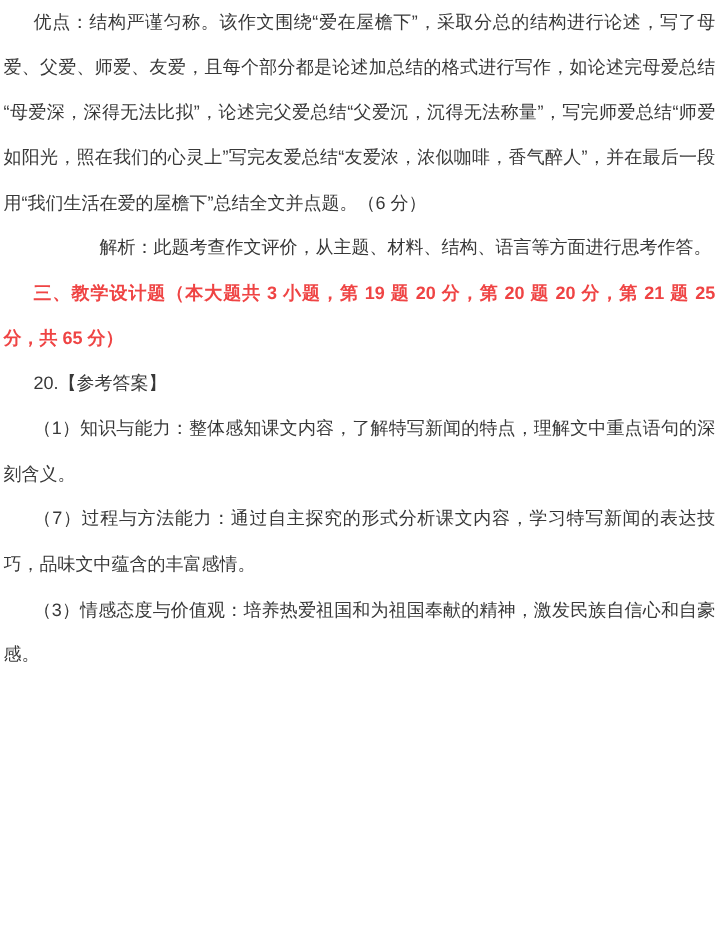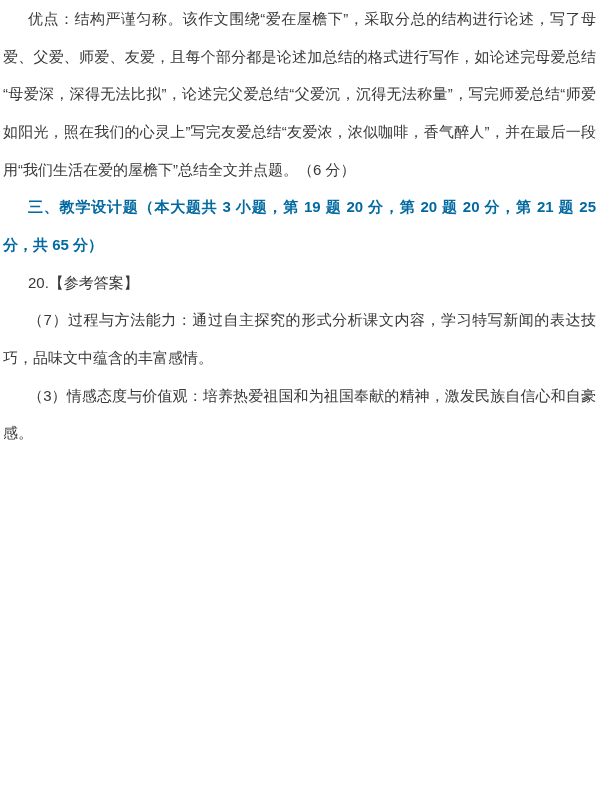--- a/index.html
+++ b/index.html
@@ -23,26 +23,28 @@
   }
   .doc p {
     margin: 0;
     padding: 0;
   }
   .ind2 { text-indent: 25px; }
   .ind0 { text-indent: 0; }
   .ind-analysis { text-indent: 80px; }
   .bold-heading {
     font-weight: bold;
-    color: #0369a1;
+    color: #ef4444;
   }
 </style>
 </head>
 <body>
 
 <main class="doc">
   <p class="ind2">优点：结构严谨匀称。该作文围绕“爱在屋檐下”，采取分总的结构进行论述，写了母爱、父爱、师爱、友爱，且每个部分都是论述加总结的格式进行写作，如论述完母爱总结“母爱深，深得无法比拟”，论述完父爱总结“父爱沉，沉得无法称量”，写完师爱总结“师爱如阳光，照在我们的心灵上”写完友爱总结“友爱浓，浓似咖啡，香气醉人”，并在最后一段用“我们生活在爱的屋檐下”总结全文并点题。（6 分）</p>
+  <p class="ind-analysis">解析：此题考查作文评价，从主题、材料、结构、语言等方面进行思考作答。</p>
   <p class="ind2 bold-heading">三、教学设计题（本大题共 3 小题，第 19 题 20 分，第 20 题 20 分，第 21 题 25 分，共 65 分）</p>
   <p class="ind2">20.【参考答案】</p>
+  <p class="ind2">（1）知识与能力：整体感知课文内容，了解特写新闻的特点，理解文中重点语句的深刻含义。</p>
   <p class="ind2">（7）过程与方法能力：通过自主探究的形式分析课文内容，学习特写新闻的表达技巧，品味文中蕴含的丰富感情。</p>
   <p class="ind2">（3）情感态度与价值观：培养热爱祖国和为祖国奉献的精神，激发民族自信心和自豪感。</p>
 
 </main>
 
 </body></html>

